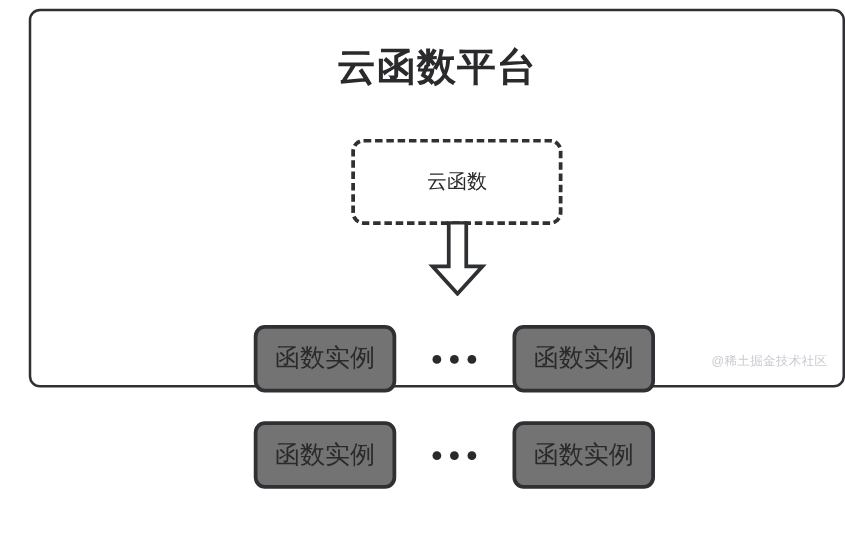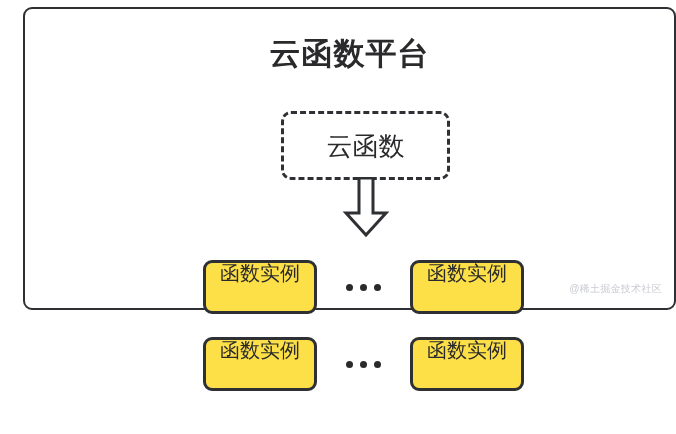--- a/index.html
+++ b/index.html
@@ -55,21 +55,21 @@
     height: 69px;
     box-sizing: border-box;
     border: 3px dashed #2f3033;
     border-radius: 10px;
     background: #ffffff;
     display: flex;
     align-items: center;
     justify-content: center;
   }
   .cloud-func-label {
-    font-size: 26px;
+    font-size: 16px;
     color: #2a2a2c;
     line-height: 1;
     white-space: nowrap;
   }
   
   .block-arrow {
     position: absolute;
     left: 315px;
     top: 168px;
     width: 52px;
@@ -86,23 +86,23 @@
   .instance-row.row-2 { top: 328px; }
 
   .instance-box {
     position: absolute;
     top: 0;
     width: 114px;
     height: 54px;
     box-sizing: border-box;
     border: 3px solid #2f3033;
     border-radius: 9px;
-    background: #fde047;
+    background: #737373;
     display: flex;
-    align-items: flex-start;
+    align-items: center;
     justify-content: center;
   }
   .instance-box.left  { left: 178px; }
   .instance-box.right { left: 385px; }
 
   .instance-label {
     font-size: 20px;
     color: #2a2a2c;
     line-height: 1;
     white-space: nowrap;

